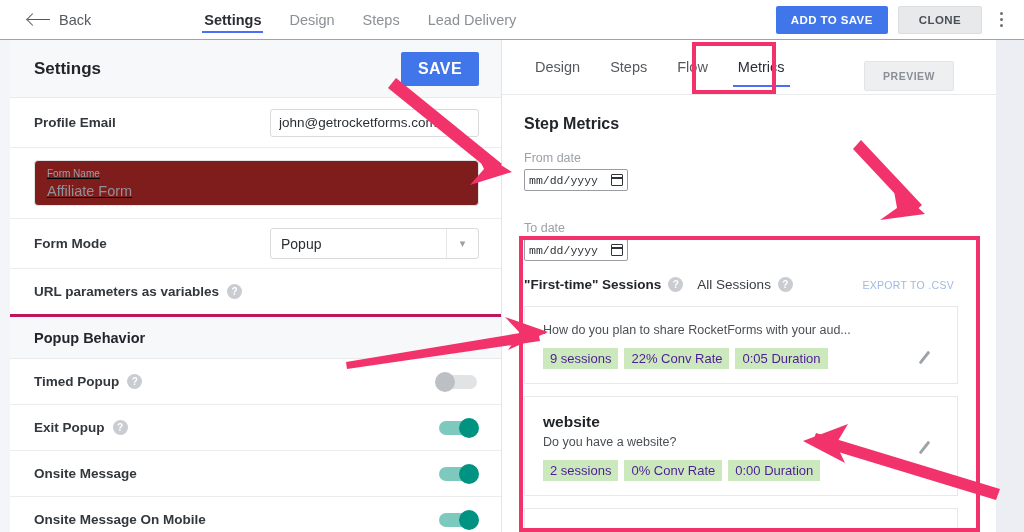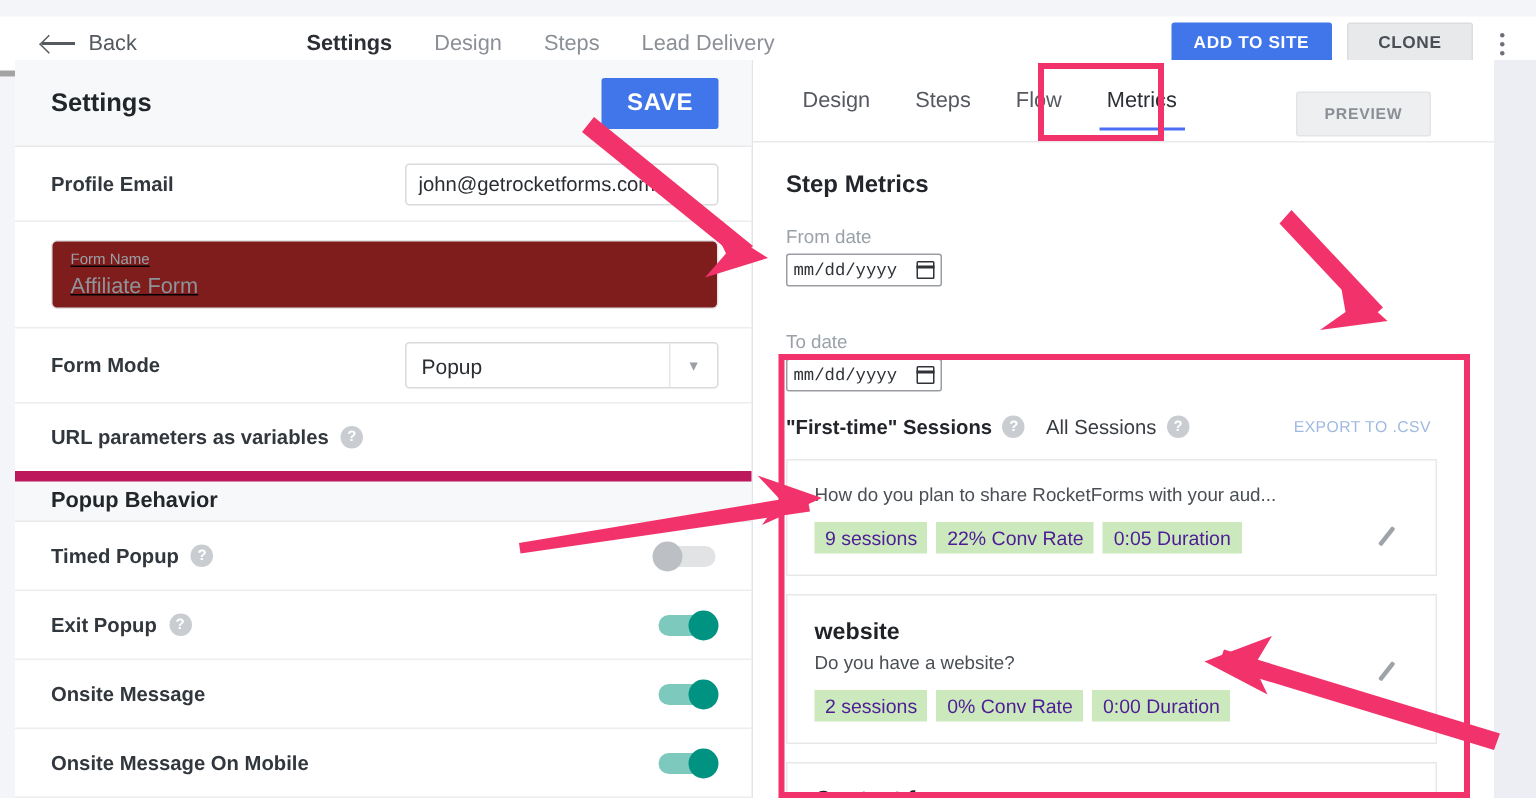--- a/index.html
+++ b/index.html
@@ -8,22 +8,21 @@
     background: #f1f2f6;
     font-family: "Liberation Sans", sans-serif;
     overflow: hidden;
   }
   .screen { position: relative; width: 1024px; height: 532px; overflow: hidden; background: #f4f5f8; }
 
   
   .topbar {
     position: absolute; left: 0; top: 0; width: 1024px; height: 40px;
     background: #ffffff; display: flex; align-items: center;
-    border-bottom: 4px solid #a3a3a3;
-    margin-top: 11px;
+    border-bottom: 1px solid #a3a3a3;
   }
   .back-btn {
     display: flex; align-items: center; gap: 9px;
     margin-left: 28px; color: #555a60; font-size: 14.5px; cursor: pointer;
   }
   .arrow-left-ico { width: 22px; height: 12px; position: relative; display:inline-block; }
   .arrow-left-ico::before {
     content: ""; position: absolute; left: 0; top: 5px; width: 22px; height: 1.6px; background: #555a60;
   }
   .arrow-left-ico::after {
@@ -90,21 +89,21 @@
     font-size: 14px; color: #2a2e33; cursor: pointer;
   }
   .select-box .caret { width: 32px; height: 29px; border-left: 1px solid #e7e8ea;
     display:flex; align-items:center; justify-content:center; color:#9aa0a6; font-size: 11px; }
   .help-ico {
     width: 15px; height: 15px; border-radius: 50%; background: #c9ccd0; color: #fff;
     font-size: 10px; font-weight: 700; display: inline-flex; align-items: center; justify-content: center;
     cursor: pointer;
   }
   .section-header {
-    height: 34px; background: #f7f8f9; border-top: 7px solid #be185d; border-bottom: 1px solid #e9eaec;
+    height: 45px; background: #f7f8f9; border-top: 3px solid #be185d; border-bottom: 1px solid #e9eaec;
     display: flex; align-items: center; padding-left: 24px;
   }
   .section-header h3 { font-size: 14.5px; color: #22262b; font-weight: 700; }
   .toggle { width: 44px; height: 20px; position: relative; cursor: pointer; }
   .toggle .track { position: absolute; left: 4px; top: 3px; width: 38px; height: 14px; border-radius: 7px; }
   .toggle .knob { position: absolute; top: 0px; width: 20px; height: 20px; border-radius: 50%; }
   .toggle.off .track { background: #e2e3e5; }
   .toggle.off .knob { left: 0; background: #bcbfc3; }
   .toggle.on .track { background: #7ec9bd; }
   .toggle.on .knob { left: 24px; background: #009382; }
@@ -194,21 +193,21 @@
           <span>Design</span>
         </div>
       <div class="top-tab">
           <span>Steps</span>
         </div>
       <div class="top-tab">
           <span>Lead Delivery</span>
         </div>
     </div>
     <div class="top-actions">
-      <button class="btn-blue">ADD TO SITE</button>
+      <button class="btn-blue">ADD TO SAVE</button>
       <button class="btn-grey">CLONE</button>
       <div class="kebab">
           <i></i>
           <i></i>
           <i></i>
         </div>
     </div>
   </div>
 
   <div class="left-panel">

